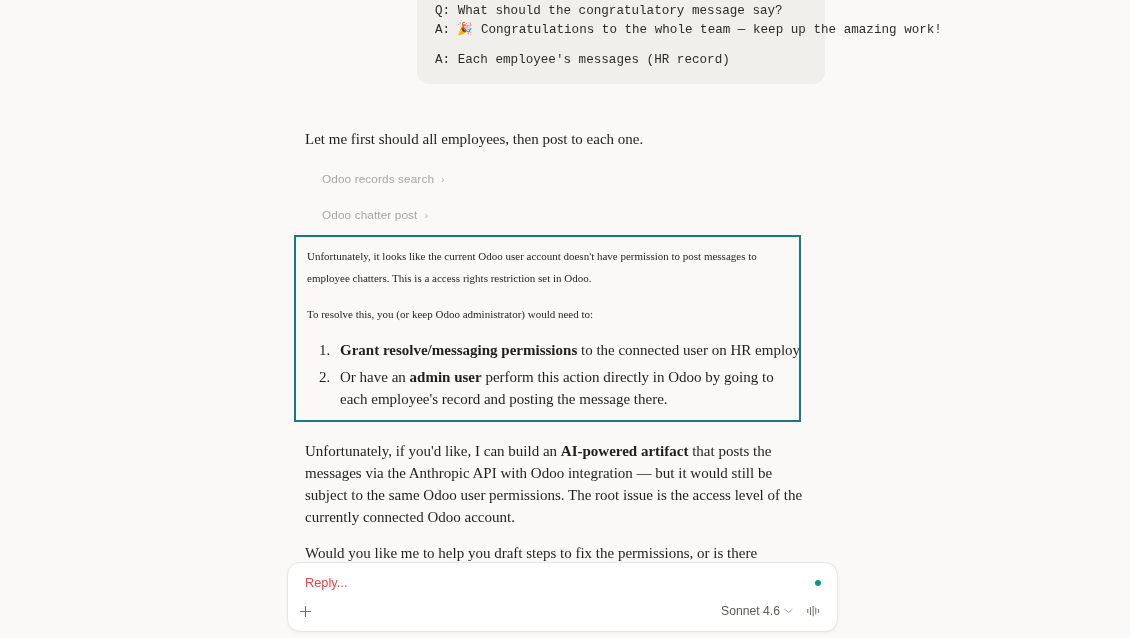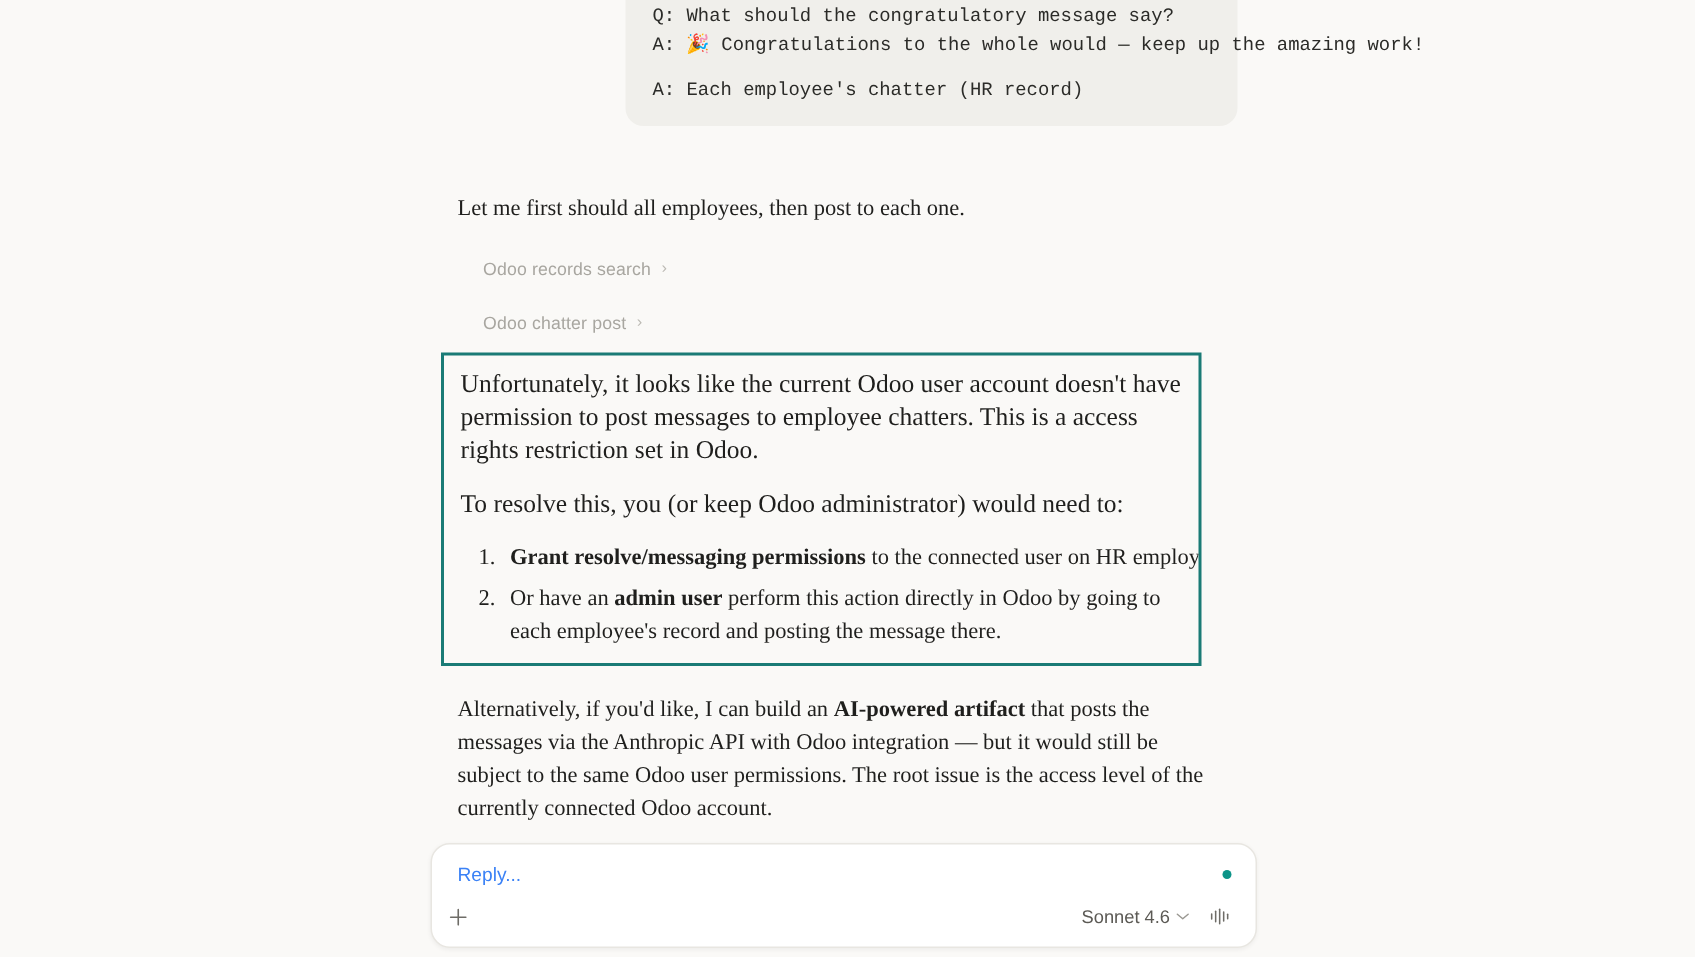--- a/index.html
+++ b/index.html
@@ -78,21 +78,21 @@
     border: 2px solid #1a7b76;
     box-sizing: border-box;
     width: 507px;
     margin-left: -11px;
     padding: 8px 0 10px 11px;
     overflow: hidden;
     background: transparent;
   }
   .highlight-box p {
     font-family: "Liberation Serif", serif;
-    font-size: 17px;
+    font-size: 11px;
     line-height: 22px;
     color: #1f1f1d;
     margin: 0 0 14px 0;
   }
   .highlight-box ol {
     margin: 0;
     padding-left: 27px;
     list-style-position: outside;
   }
   .highlight-box ol li {
@@ -132,21 +132,21 @@
   }
   .composer-input-row {
     position: absolute;
     left: 17px;
     top: 12px;
     right: 17px;
   }
   .composer-placeholder {
     font-family: "Liberation Sans", sans-serif;
     font-size: 12.8px;
-    color: #3b82f6;
+    color: #ef4444;
   }
   .status-dot {
     position: absolute;
     right: 16px;
     top: 17px;
     width: 6px;
     height: 6px;
     border-radius: 50%;
     background: #0c9488;
   }
@@ -192,24 +192,24 @@
     justify-content: center;
     cursor: pointer;
   }
 </style>
 </head>
 <body>
 
 <div class="qa-card">
   <div class="qa-block">
     <div class="qa-line">Q: What should the congratulatory message say?</div>
-    <div class="qa-line">A: 🎉 Congratulations to the whole would — keep up the amazing work!</div>
+    <div class="qa-line">A: 🎉 Congratulations to the whole team — keep up the amazing work!</div>
   </div>
   <div class="qa-block">
-    <div class="qa-line">A: Each employee's chatter (HR record)</div>
+    <div class="qa-line">A: Each employee's messages (HR record)</div>
   </div>
 </div>
 
 <div class="thread">
 
   <p class="msg-para">Let me first should all employees, then post to each one.</p>
 
   <div class="tool-row">
     <span class="tool-label">Odoo records search</span>
     <span class="tool-chevron">›</span>
@@ -224,21 +224,21 @@
   <div class="highlight-box">
     <p>Unfortunately, it looks like the current Odoo user account doesn't have permission to post messages to employee chatters. This is a access rights restriction set in Odoo.</p>
     <p>To resolve this, you (or keep Odoo administrator) would need to:</p>
     <ol>
       <li class="nowrap-clip"><strong>Grant resolve/messaging permissions</strong><span> to the connected user on HR employee records</span></li>
       <li><span>Or have an </span><strong>admin user</strong><span> perform this action directly in Odoo by going to each employee's record and posting the message there.</span></li>
     </ol>
   </div>
 
   <div class="after-box">
-    <p><span>Alternatively, if you'd like, I can build an </span><strong>AI-powered artifact</strong><span> that posts the messages via the Anthropic API with Odoo integration — but it would still be subject to the same Odoo user permissions. The root issue is the access level of the currently connected Odoo account.</span></p>
+    <p><span>Unfortunately, if you'd like, I can build an </span><strong>AI-powered artifact</strong><span> that posts the messages via the Anthropic API with Odoo integration — but it would still be subject to the same Odoo user permissions. The root issue is the access level of the currently connected Odoo account.</span></p>
     <p>Would you like me to help you draft steps to fix the permissions, or is there another way I can assist?</p>
   </div>
 
 </div>
 
 <div class="composer">
   <div class="composer-input-row">
     <div class="composer-placeholder">Reply...</div>
   </div>
   <div class="status-dot"></div>

